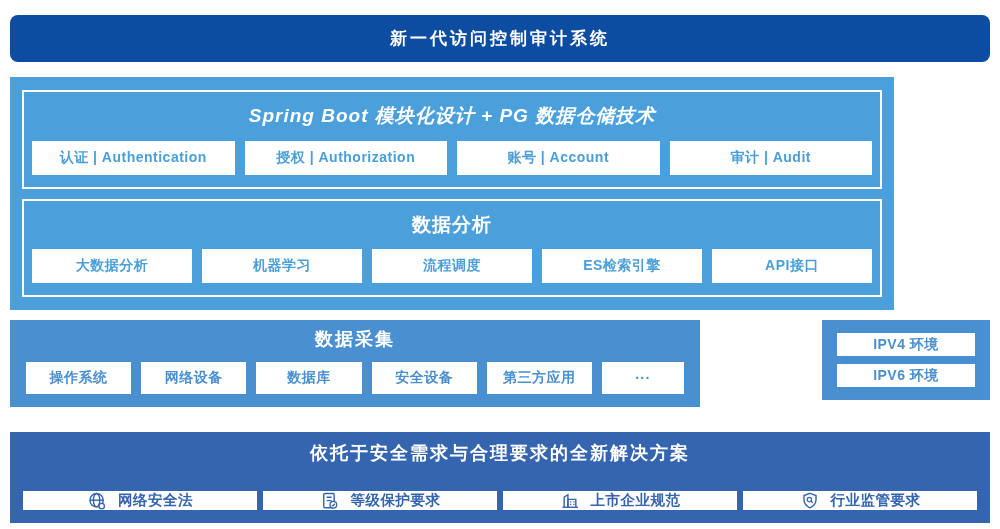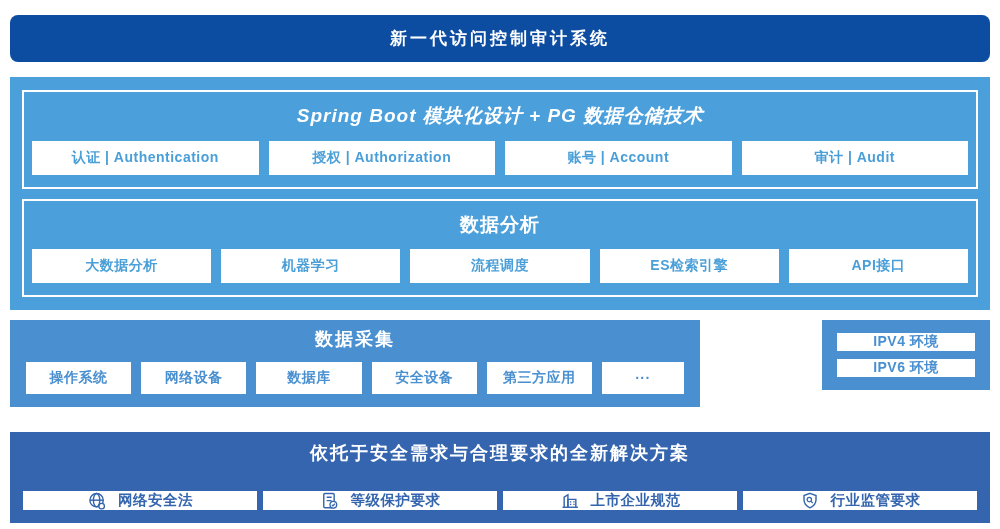--- a/index.html
+++ b/index.html
@@ -15,21 +15,21 @@
     position: absolute; left: 10px; top: 15px; width: 980px; height: 47px;
     background: var(--header-bg, #0d4da1);
     display: flex; align-items: center; justify-content: center; border-radius: 8px;
   }
   .banner-title {
     color: var(--title-text, #fff); font-size: 17px; font-weight: bold; letter-spacing: 3px;
   }
 
   
   .platform {
-    position: absolute; left: 10px; top: 77px; width: 980px; height: 233px;
+    position: absolute; left: 10px; top: 77px; width: 884px; height: 233px;
     background: var(--platform-bg, #4ba0dc);
     box-sizing: border-box; padding: 13px 12px;
     display: flex; flex-direction: column; gap: 10px;
   }
   .framed {
     flex: 1; border: 2px solid #fdfdfd; box-sizing: border-box;
     display: flex; flex-direction: column; justify-content: space-between;
     padding: 6px 8px 12px;
   }
   .framed-title {
@@ -55,21 +55,21 @@
     display: flex; flex-direction: column; justify-content: space-between;
   }
   .section-title {
     color: var(--title-text, #fff); text-align: center; font-weight: bold;
     font-size: 18px; letter-spacing: 2px;
   }
   .collection .wbox { height: 32px; color: var(--collection-box-text, #4a90d0); }
   .wbox.small { flex: 0.78; }
 
   .network {
-    position: absolute; left: 822px; top: 320px; width: 168px; height: 70px;
+    position: absolute; left: 822px; top: 320px; width: 168px; height: 80px;
     background: var(--collection-bg, #4a90d0);
     box-sizing: border-box; padding: 13px 15px;
     display: flex; flex-direction: column; gap: 8px;
   }
   .network .wbox { height: auto; flex: 1; color: var(--collection-box-text, #4a90d0); }
 
   
   .solution {
     position: absolute; left: 10px; top: 424px; width: 980px; height: 91px;
     background: var(--solution-bg, #3465ae);

